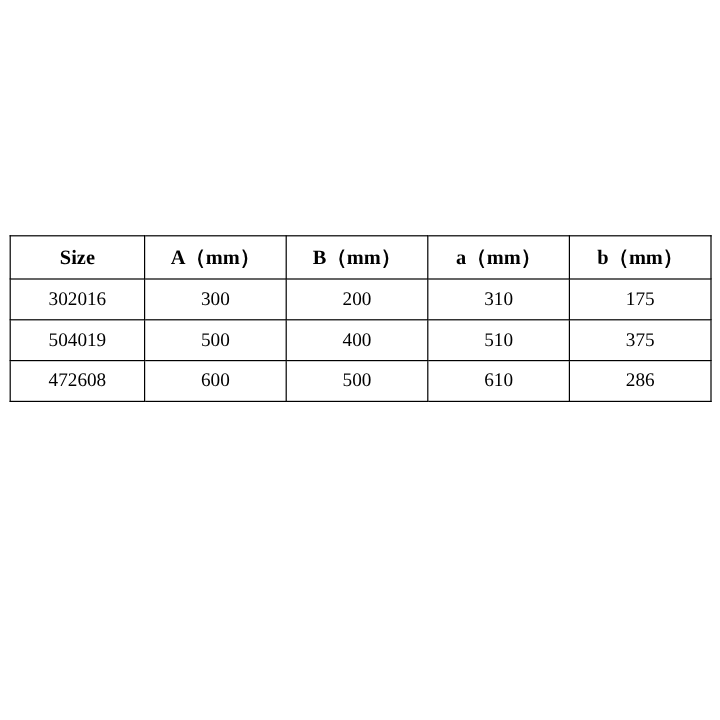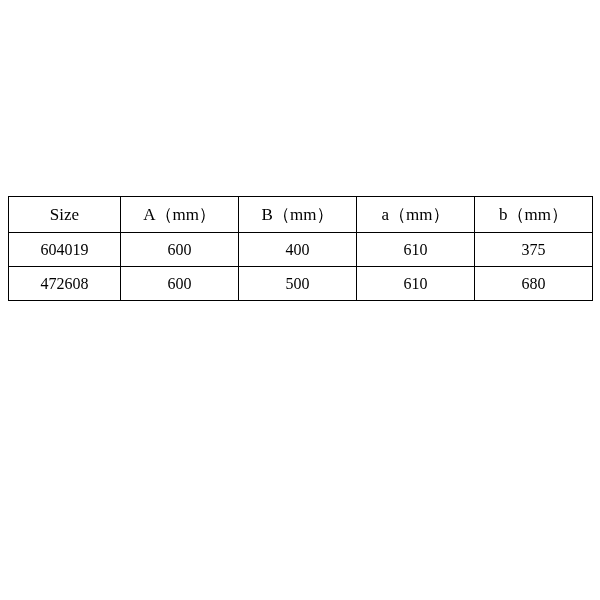--- a/index.html
+++ b/index.html
@@ -39,21 +39,21 @@
     vertical-align: middle;
     font-size: 17px;
     font-weight: normal;
     color: #000000;
     font-family: "Liberation Serif", serif;
     background: #ffffff;
   }
   table.size-table thead th {
     height: 35px;
     font-size: 17px;
-    font-weight: normal;
+    font-weight: bold;
   }
   table.size-table thead th.col-size {
     font-size: 17px;
   }
   table.size-table tbody td.col-size {
     font-size: 16px;
   }
   table.size-table tbody td {
     font-size: 16px;
   }
@@ -81,29 +81,36 @@
         <tr>
           <th class="col-size">Size</th>
           <th>A（mm）</th>
           <th>B（mm）</th>
           <th>a（mm）</th>
           <th>b（mm）</th>
         </tr>
       </thead>
       <tbody>
         <tr>
-          <td class="col-size">604019</td>
-          <td>600</td>
+          <td class="col-size">302016</td>
+          <td>300</td>
+          <td>200</td>
+          <td>310</td>
+          <td>175</td>
+        </tr>
+        <tr>
+          <td class="col-size">504019</td>
+          <td>500</td>
           <td>400</td>
-          <td>610</td>
+          <td>510</td>
           <td>375</td>
         </tr>
         <tr>
           <td class="col-size">472608</td>
           <td>600</td>
           <td>500</td>
           <td>610</td>
-          <td>680</td>
+          <td>286</td>
         </tr>
       </tbody>
     </table>
   </div>
 </div>
 
 </body></html>

